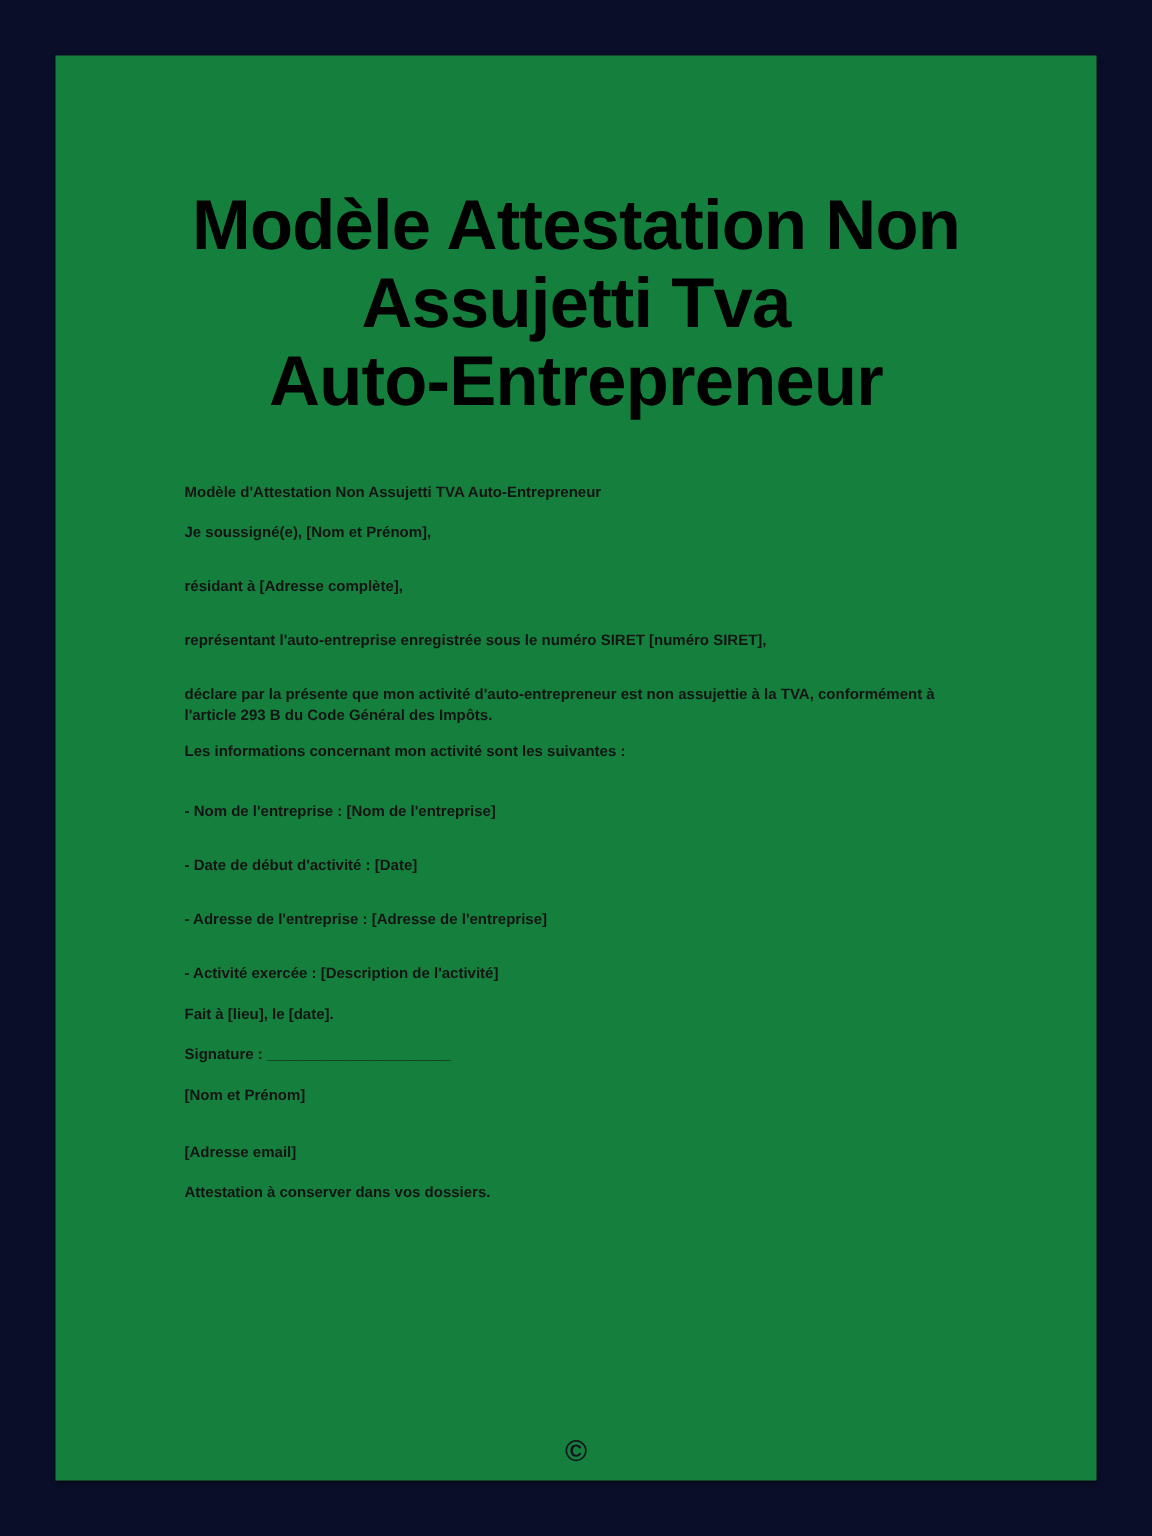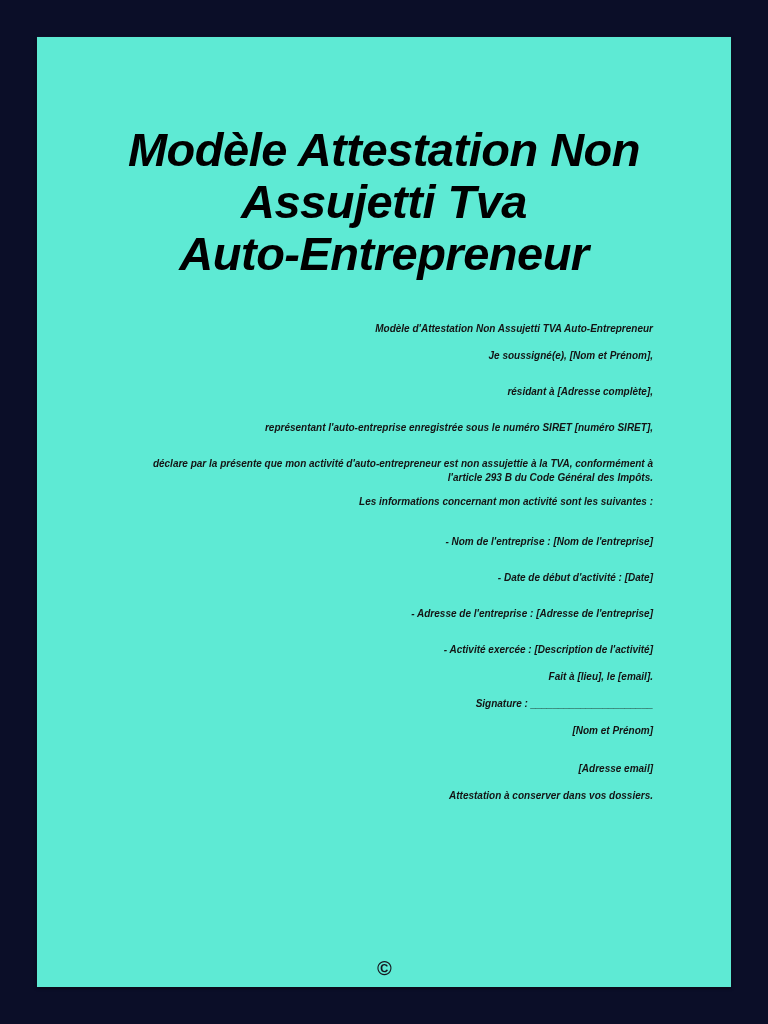--- a/index.html
+++ b/index.html
@@ -4,34 +4,33 @@
 <title>Modèle Attestation Non Assujetti Tva Auto-Entrepreneur</title>
 <style>
   html,body{margin:0;padding:0;}
   body{
     width:768px;height:1024px;position:relative;overflow:hidden;
     background:#0b0e28;
     font-family:"Liberation Sans", sans-serif;
   }
   .paper{
     position:absolute;left:37px;top:37px;width:694px;height:950px;
-    background:#5eead4;box-sizing:border-box;
+    background:#15803d;box-sizing:border-box;
     box-shadow:0 1px 3px rgba(0,0,0,.65), 0 0 1px rgba(90,90,110,.5);
-    font-style:italic;
   }
   .doc-title{
     margin:87px 28px 0;text-align:center;
     font-size:47px;line-height:52px;font-weight:700;color:#000;
     letter-spacing:-0.5px;
   }
   .doc-title span{display:block;}
   .doc-body{
     margin-top:42px;padding:0 78px 0 86px;
     color:#141414;font-size:10px;line-height:14px;font-weight:700;
-    text-align:right;
+    text-align:left;
   }
   .doc-body p{margin:13px 0 0;}
   .sp-0 {margin-top:0 !important;}
   .sp-8 {margin-top:8px !important;}
   .sp-10{margin-top:10px !important;}
   .sp-20{margin-top:20px !important;}
   .sp-22{margin-top:22px !important;}
   .sp-24{margin-top:24px !important;}
   .sp-26{margin-top:26px !important;}
   .copyright{
@@ -54,21 +53,21 @@
     <p class="sp-0">Modèle d'Attestation Non Assujetti TVA Auto-Entrepreneur</p>
     <p>Je soussigné(e), [Nom et Prénom],</p>
     <p class="sp-22">résidant à [Adresse complète],</p>
     <p class="sp-22">représentant l'auto-entreprise enregistrée sous le numéro SIRET [numéro SIRET],</p>
     <p class="sp-22">déclare par la présente que mon activité d'auto-entrepreneur est non assujettie à la TVA, conformément à l'article 293 B du Code Général des Impôts.</p>
     <p class="sp-10">Les informations concernant mon activité sont les suivantes :</p>
     <p class="sp-26">- Nom de l'entreprise : [Nom de l'entreprise]</p>
     <p class="sp-22">- Date de début d'activité : [Date]</p>
     <p class="sp-22">- Adresse de l'entreprise : [Adresse de l'entreprise]</p>
     <p class="sp-22">- Activité exercée : [Description de l'activité]</p>
-    <p>Fait à [lieu], le [email].</p>
+    <p>Fait à [lieu], le [date].</p>
     <p>Signature : ______________________</p>
     <p>[Nom et Prénom]</p>
     <p class="sp-24">[Adresse email]</p>
     <p>Attestation à conserver dans vos dossiers.</p>
   </div>
 
   <div class="copyright">©</div>
 
 </div>
 

